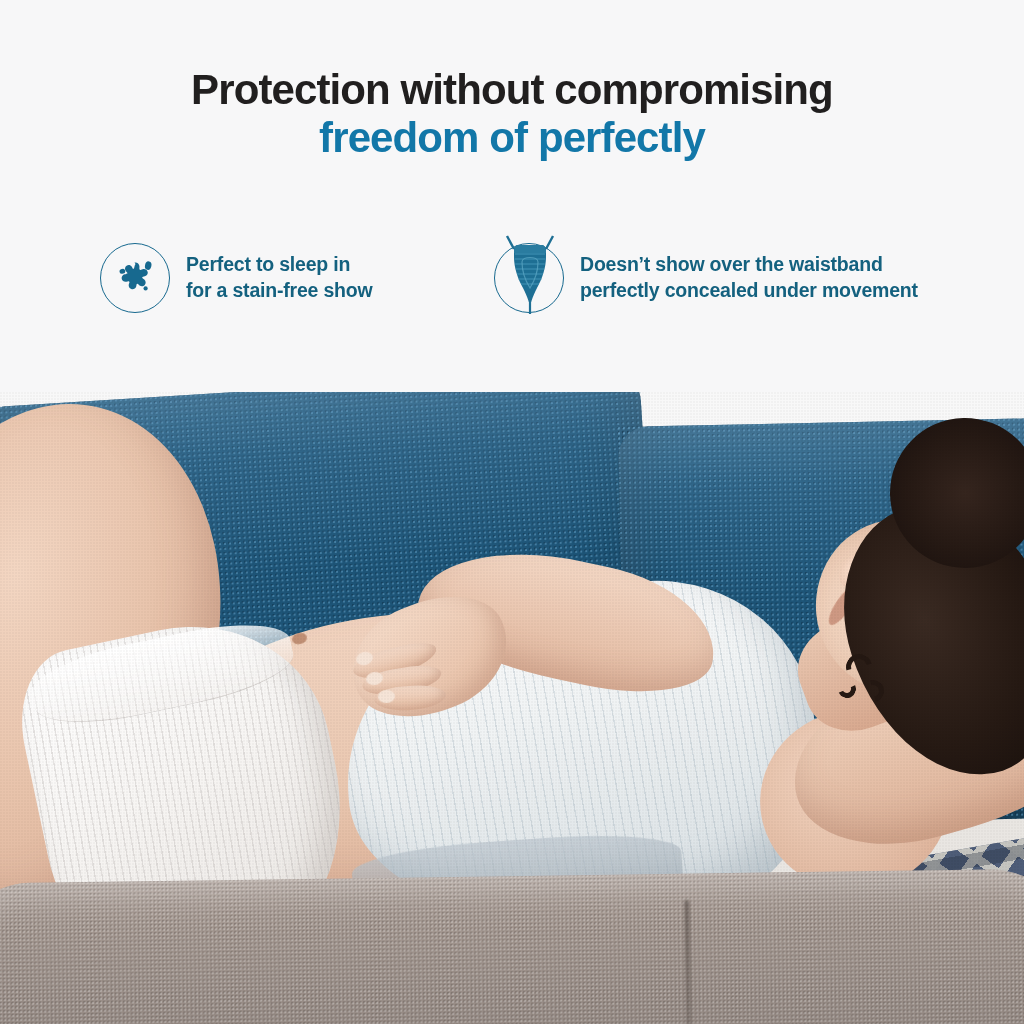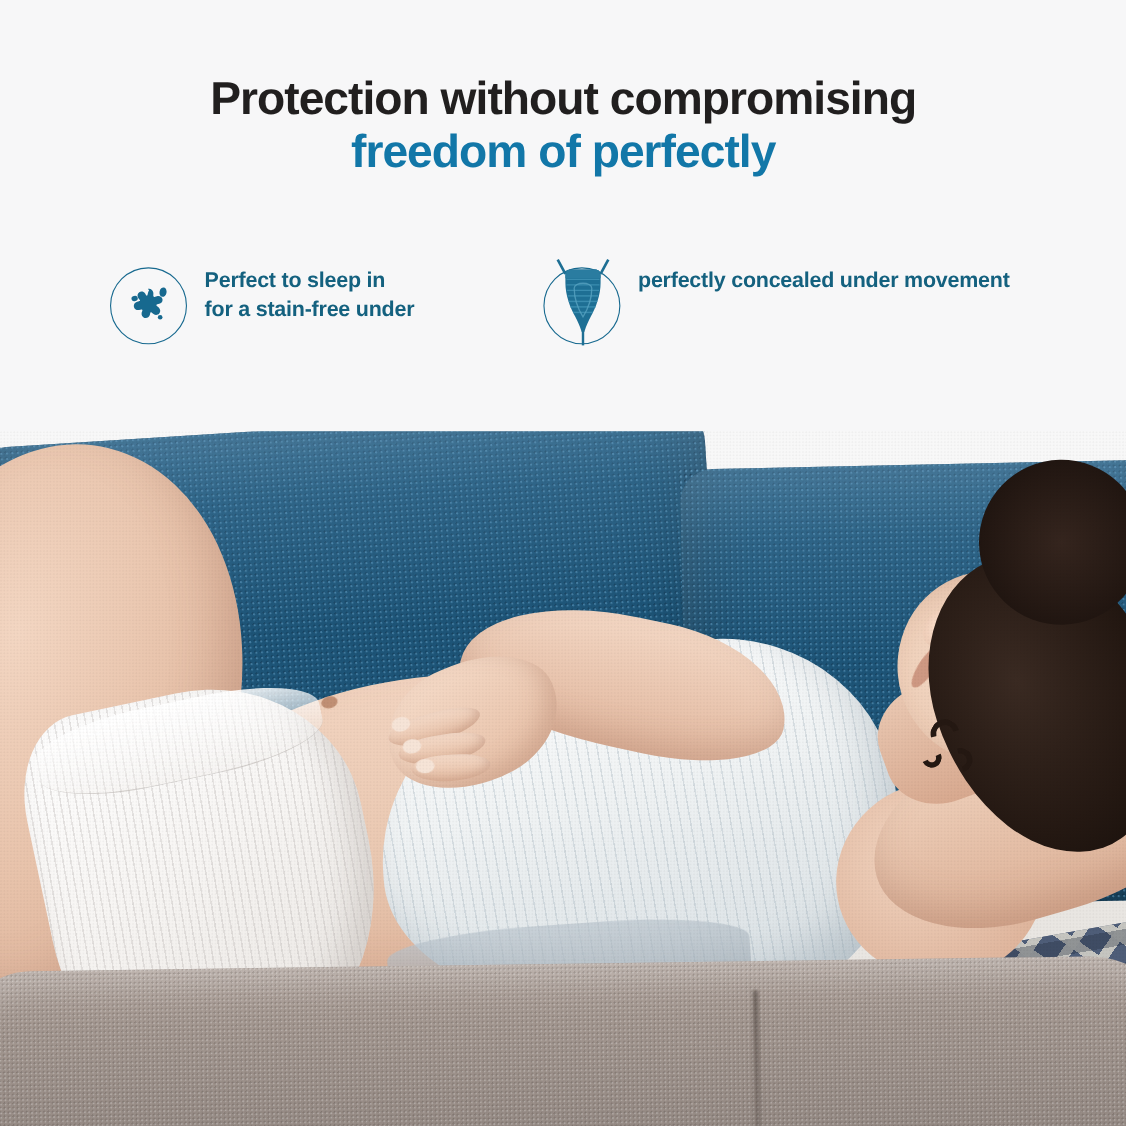--- a/index.html
+++ b/index.html
@@ -20,21 +20,21 @@
     display:block; font-size:42px; font-weight:700; letter-spacing:-0.9px;
     color:#211f1f; line-height:1.12; font-family:"Liberation Sans", sans-serif;
   }
   .headline .line2 {
     display:block; font-size:42px; font-weight:700; letter-spacing:-0.9px;
     color:#1277a8; line-height:1.18; font-family:"Liberation Sans", sans-serif;
   }
 
   
   .features { position:absolute; left:0; top:243px; width:1024px; height:95px; }
-  .feature { position:absolute; display:flex; align-items:flex-start; }
+  .feature { position:absolute; display:flex; align-items:center; }
   .feature.f1 { left:100px; top:0px; }
   .feature.f2 { left:494px; top:0px; }
 
   .icon-circle {
     width:70px; height:70px; border-radius:50%;
     border:1.6px solid #17698f;
     position:relative; flex:0 0 auto;
     background:#f7f7f8;
     overflow:visible;
   }
@@ -310,21 +310,21 @@
             <g fill="#17698f">
               <path d="M33.5 18.5c2.6-.6 4.6 1.3 4.9 3.6.2 1.6-.4 2.9.4 3.6.9.8 2.2-.5 3.6-.6 2.3-.2 4.3 1.4 4.4 3.5.1 2-1.4 3.2-3 3.6-1.3.4-2.4.3-2.6 1.1-.2.9 1.2 1.4 2.1 2.3 1.6 1.5 1.9 3.8.5 5.4-1.4 1.6-3.7 1.6-5.2.5-1.1-.8-1.6-1.9-2.4-1.7-.8.2-.6 1.5-1 2.6-.7 2.1-2.8 3.3-4.9 2.6-2-.7-3-2.8-2.5-4.8.3-1.1 1-1.9.5-2.5-.6-.7-1.7-.1-2.9.1-2.2.4-4.3-.9-4.7-3-.4-2.1 1-4 3-4.5 1.2-.3 2.3-.1 2.6-.8.3-.8-.8-1.4-1.5-2.4-1.3-1.8-1-4.2.8-5.4 1.8-1.2 4.1-.6 5.2 1 .7 1 .8 2.1 1.6 2.1.8 0 .8-1.3 1.1-2.4.3-1.3 1-2.4 1-2.4z"></path>
               <ellipse cx="47.2" cy="21.6" rx="3.2" ry="4.3" transform="rotate(12 47.2 21.6)"></ellipse>
               <ellipse cx="21.4" cy="27.3" rx="2.9" ry="2.4" transform="rotate(-18 21.4 27.3)"></ellipse>
               <circle cx="44.6" cy="44.4" r="2.1"></circle>
             </g>
           </svg>
         </div>
         <div class="feature-text">
           <span>Perfect to sleep in</span>
-          <span>for a stain-free under</span>
+          <span>for a stain-free show</span>
         </div>
       </div>
 
       <div class="feature f2">
         <div class="icon-circle">
           <svg width="70" height="70" viewBox="0 0 70 70" aria-hidden="true" style="overflow:visible">
             <g>
               <path d="M19 6 C19 3 21 1 24 1 L46 1 C49 1 51 3 51 6
                        L51 13 C51 24 47 35 42 44
                        C40 48 38 52 36.5 57
@@ -341,20 +341,21 @@
                 <path d="M26 40 H44"></path>
               </g>
               <path d="M27 18 C27 12 43 12 43 18 C43 28 40 36 35 44 C30 36 27 28 27 18 Z" fill="none" stroke="#57a3c1" stroke-width="1.2" opacity=".8"></path>
               <path d="M19 6 C19 3 21 1 24 1 L46 1 C49 1 51 3 51 6 L51 9 L19 9 Z" fill="#2a7ca0"></path>
               <path d="M19 5 L12 -8 M51 5 L58 -8" stroke="#1e6f94" stroke-width="2.4" fill="none"></path>
               <path d="M35 57 L35 70" stroke="#1e6f94" stroke-width="2.2" fill="none"></path>
             </g>
           </svg>
         </div>
         <div class="feature-text">
+          <span>Doesn’t show over the waistband</span>
           <span>perfectly concealed under movement</span>
         </div>
       </div>
 
     </div>
   </div>
 
   <div class="photo">
 
     <div class="wall"></div>

